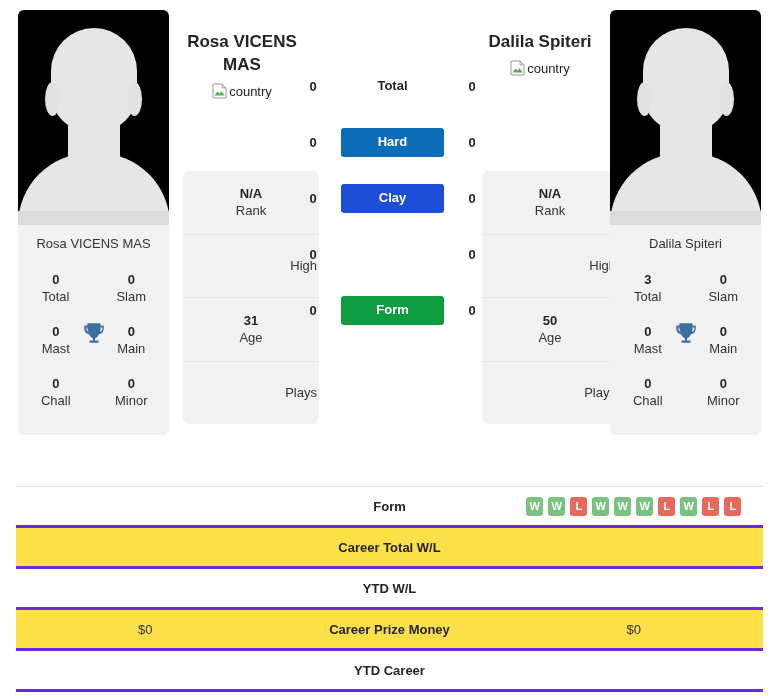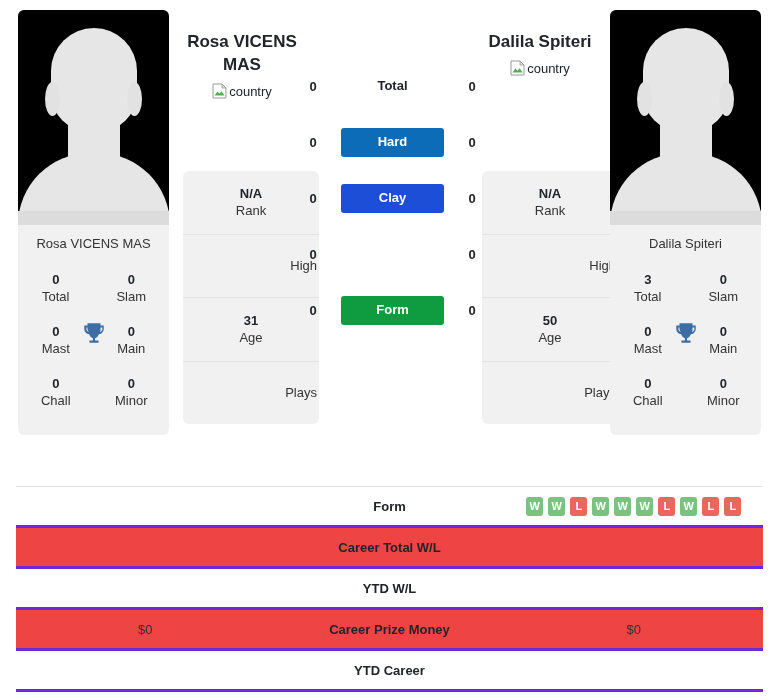--- a/index.html
+++ b/index.html
@@ -215,21 +215,21 @@
     top: 486px;
     width: 747px;
     border-top: 1px solid #e4e4e4;
   }
   .stat-row {
     display: flex;
     align-items: center;
     height: 41px;
     border-bottom: 3px solid #6d28d9;
   }
-  .stat-row.alt { background: #ef4444; }
+  .stat-row.alt { background: #fde047; }
   .stat-left, .stat-right {
     flex: 1 1 0;
     text-align: center;
     font-size: 13px;
     color: #333;
   }
   .stat-mid {
     width: 230px;
     text-align: center;
     font-size: 13px;

